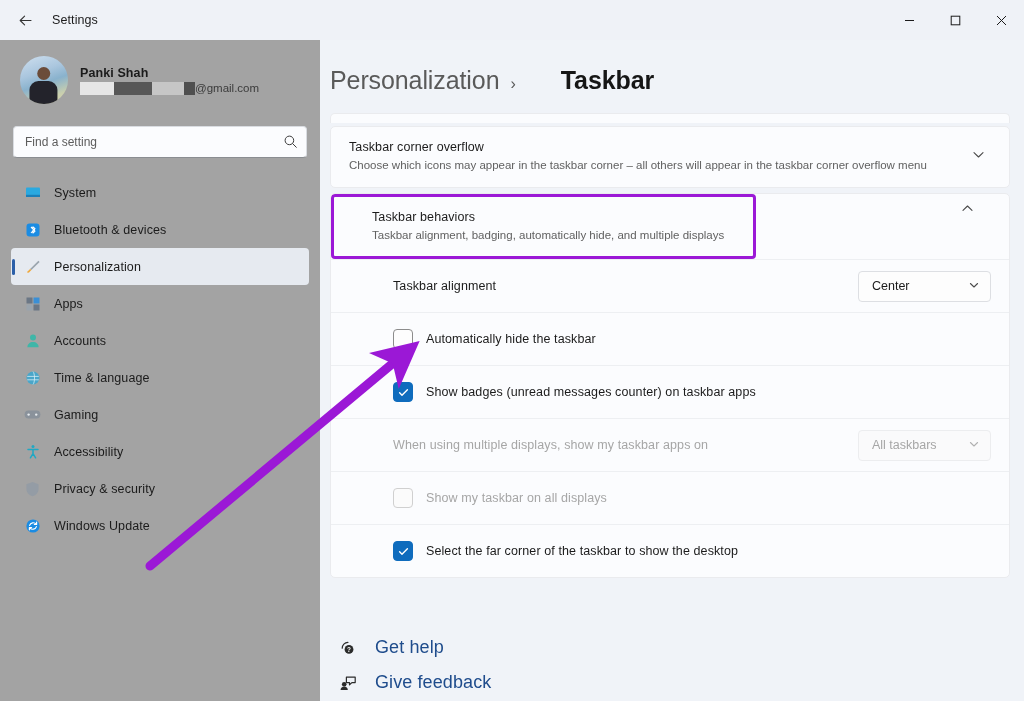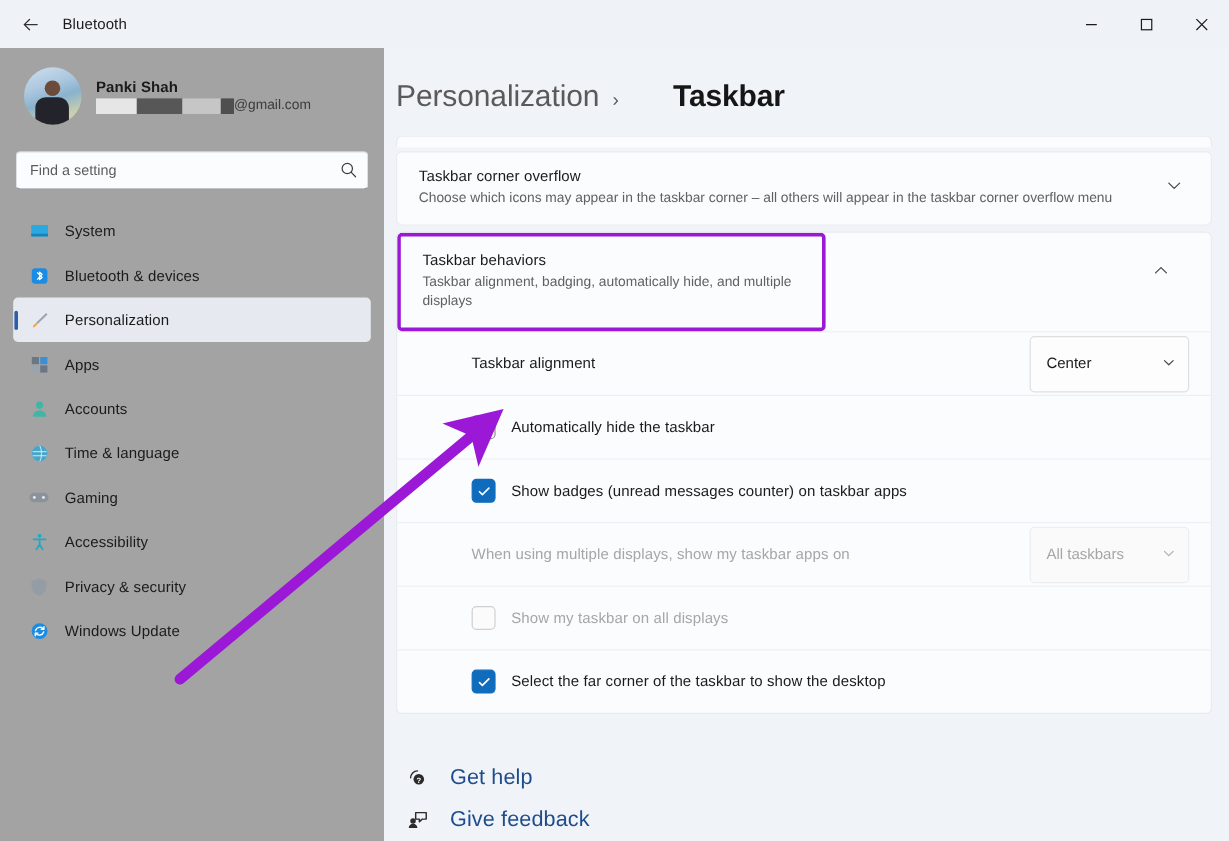--- a/index.html
+++ b/index.html
@@ -218,21 +218,22 @@
   }
   .card-head .texts { flex: 1 1 auto; min-width: 0; }
   .card-title { font-size: 12.5px; color: #1B1B1B; letter-spacing: .1px; }
   .card-sub { font-size: 11.5px; color: #616161; margin-top: 3px; line-height: 1.45; max-width: 615px; }
   .chev { flex: 0 0 auto; padding: 0 6px; }
 
   .highlight-wrap {
     position: relative;
     border: 3px solid #9B18D6;
     border-radius: 4px;
-    width: 357px;
+    width: 425px;
+    padding-left: 20px;
   }
   .card.behaviors { border-radius: 5px; }
 
   .row {
     display: flex;
     align-items: center;
     min-height: 53px;
     padding: 0 18px 0 62px;
     border-top: 1px solid #EDEFF2;
   }
@@ -252,21 +253,21 @@
   }
   .cb.checked {
     background: #0F6CBD;
     border-color: #0F6CBD;
   }
   .cb.disabled { border-color: #D0D0D0; background: #FBFBFB; cursor: default; }
   .cb svg { display: block; }
 
   .combo {
     min-width: 133px;
-    height: 47px;
+    height: 31px;
     border-radius: 4px;
     border: 1px solid #DDDFE3;
     background: #FDFDFD;
     display: flex; align-items: center;
     padding: 0 10px 0 13px;
     gap: 10px;
     cursor: pointer;
     font-size: 12.5px;
     color: #1B1B1B;
   }
@@ -297,21 +298,21 @@
 <body>
 
 <div id="app">
 
   <div class="titlebar">
     <div class="back-btn">
       <svg width="17" height="17" viewBox="0 0 17 17" fill="none">
         <path d="M14 8.5H3.2M3.2 8.5L7.6 4.2M3.2 8.5L7.6 12.8" stroke="#333" stroke-width="1.1" stroke-linecap="round" stroke-linejoin="round"></path>
       </svg>
     </div>
-    <div class="app-title">Bluetooth</div>
+    <div class="app-title">Settings</div>
     <div class="wincontrols">
       <div class="wc">
         <svg width="11" height="11" viewBox="0 0 11 11">
           <path d="M1 5.5H10" stroke="#1b1b1b" stroke-width="1"></path>
         </svg>
       </div>
       <div class="wc">
         <svg width="11" height="11" viewBox="0 0 11 11" fill="none">
           <rect x="1.2" y="1.2" width="8.6" height="8.6" stroke="#1b1b1b" stroke-width="1"></rect>
         </svg>

